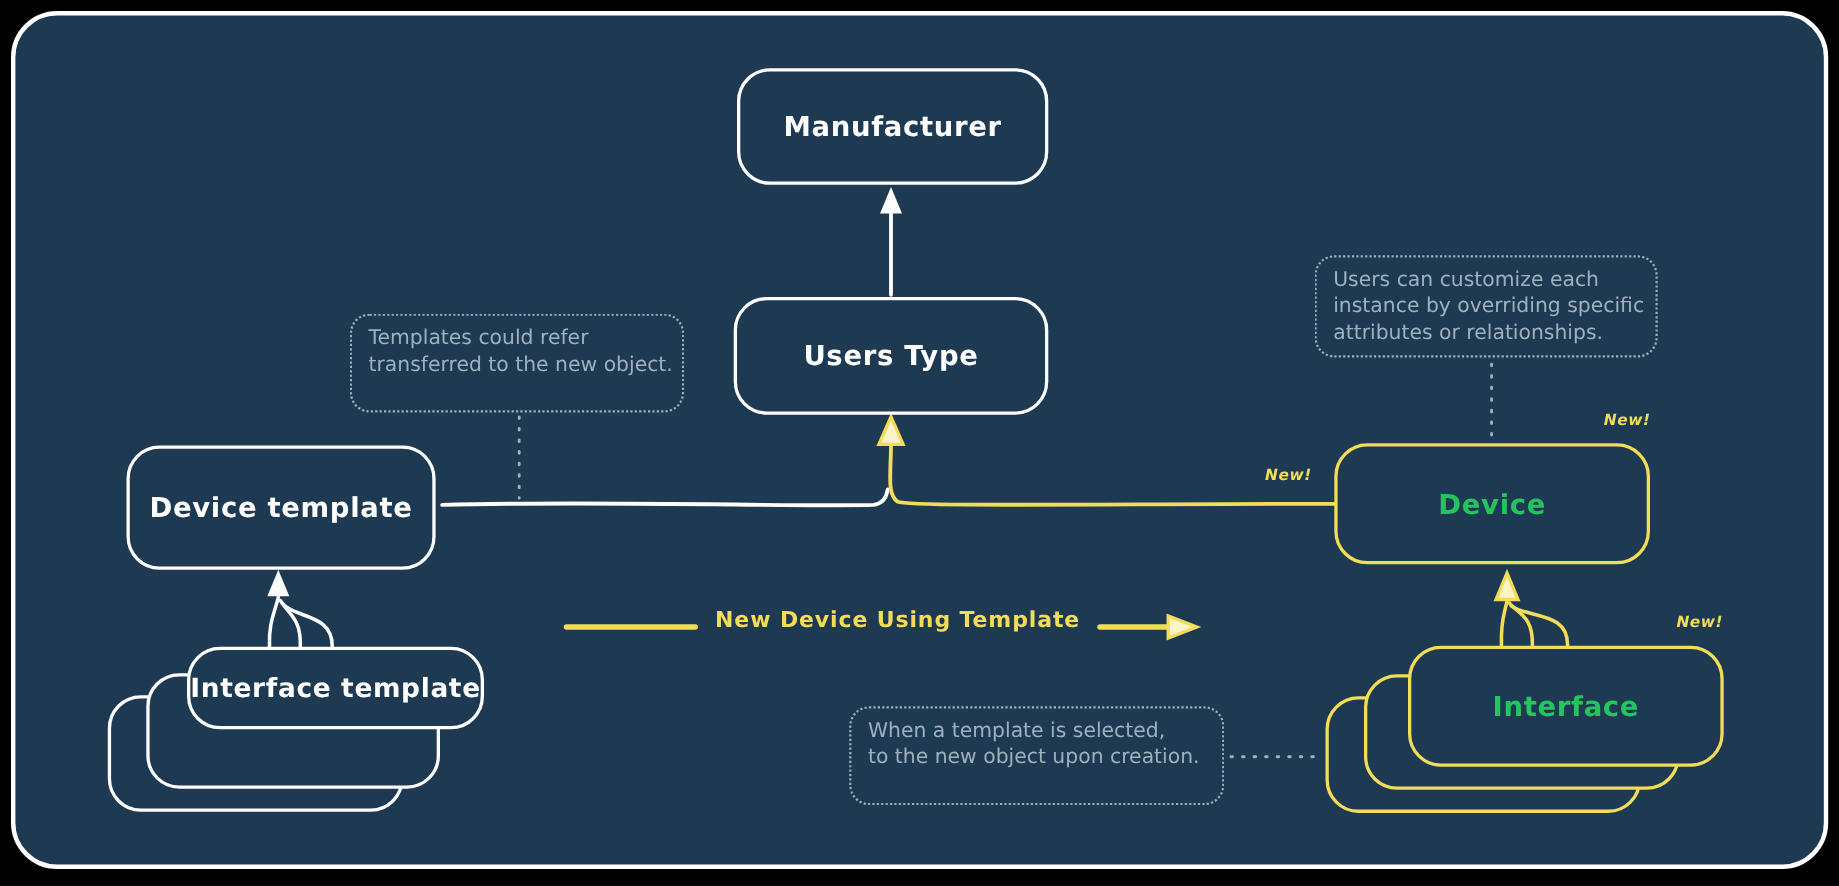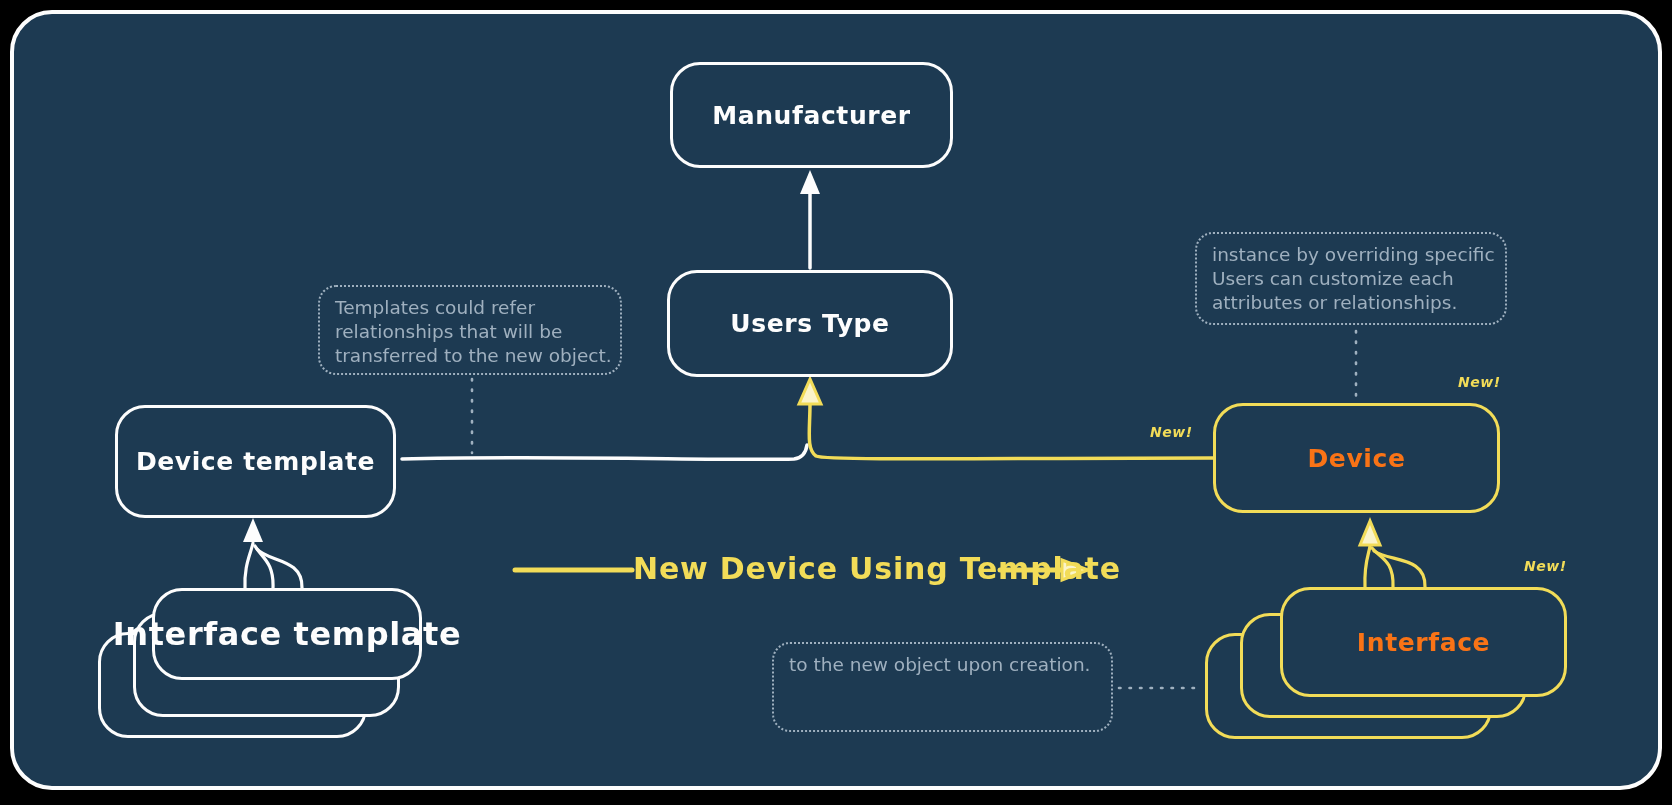--- a/index.html
+++ b/index.html
@@ -8,32 +8,32 @@
   .panel{position:absolute;left:10px;top:10px;width:1652px;height:780px;
          background:#1d3a52;border:4px solid #fdfdfd;border-radius:42px;
          box-sizing:border-box;}
   svg.wires{position:absolute;left:0;top:0;width:1672px;height:805px;
             pointer-events:none;}
   .node{position:absolute;box-sizing:border-box;background:#1d3a52;
         border:3.5px solid #fdfdfd;border-radius:30px;
         display:flex;align-items:center;justify-content:center;
         color:#fdfdfd;font-weight:700;font-size:25px;letter-spacing:.6px;
         white-space:nowrap;}
-  .node.yellow{border-color:#f2dc58;color:#f97316;text-align:center;}
+  .node.yellow{border-color:#f2dc58;color:#22c55e;text-align:center;}
   .stack-card{position:absolute;box-sizing:border-box;background:#1d3a52;
         border:3.5px solid #fdfdfd;border-radius:30px;}
   .stack-card.yellow{border-color:#f2dc58;}
   .annotation{position:absolute;box-sizing:border-box;
         border:2.5px dotted #9fb0bf;border-radius:18px;
         color:#9fb0bf;font-size:18.5px;line-height:1.3;
         padding:9px 15px;white-space:nowrap;}
   .badge{position:absolute;color:#f2dc58;font-weight:700;font-style:italic;
         font-size:14px;letter-spacing:.5px;}
   .flow-label{position:absolute;left:633px;top:551px;width:366px;
-        text-align:center;color:#f2dc58;font-weight:700;font-size:30px;
+        text-align:center;color:#f2dc58;font-weight:700;font-size:20px;
         letter-spacing:.8px;white-space:nowrap;}
 </style>
 </head>
 <body>
 
 <div class="panel"></div>
 
 <svg class="wires" viewBox="0 0 1672 805">
 
   <g>
@@ -83,45 +83,45 @@
 </div>
 
 <div class="node" style="left:667px;top:270px;width:286px;height:107px">
   <span>Users Type</span>
 </div>
 
 <div class="node" style="left:115px;top:405px;width:281px;height:113px">
   <span>Device template</span>
 </div>
 
-<div class="node" style="left:152px;top:588px;width:270px;height:92px;font-size:32px">
+<div class="node" style="left:170px;top:588px;width:270px;height:75px;font-size:24px">
   <span>Interface template</span>
 </div>
 
 <div class="node yellow" style="left:1213px;top:403px;width:287px;height:110px">
   <span>Device</span>
 </div>
 
 <div class="node yellow" style="left:1280px;top:587px;width:287px;height:110px">
   <span>Interface</span>
 </div>
 
 <div class="annotation" style="left:318px;top:285px;width:304px;height:90px">
   <div>Templates could refer</div>
-  <div>relationships that will be</div>
   <div>transferred to the new object.</div>
 </div>
 
 <div class="annotation" style="left:1195px;top:232px;width:312px;height:93px">
+  <div>Users can customize each</div>
   <div>instance by overriding specific</div>
-  <div>Users can customize each</div>
   <div>attributes or relationships.</div>
 </div>
 
 <div class="annotation" style="left:772px;top:642px;width:341px;height:90px">
+  <div>When a template is selected,</div>
   <div>to the new object upon creation.</div>
 </div>
 
 <div class="badge" style="left:1150px;top:424px">New!</div>
 <div class="badge" style="left:1458px;top:374px">New!</div>
 <div class="badge" style="left:1524px;top:558px">New!</div>
 
 <div class="flow-label">New Device Using Template</div>
 
 </body></html>

